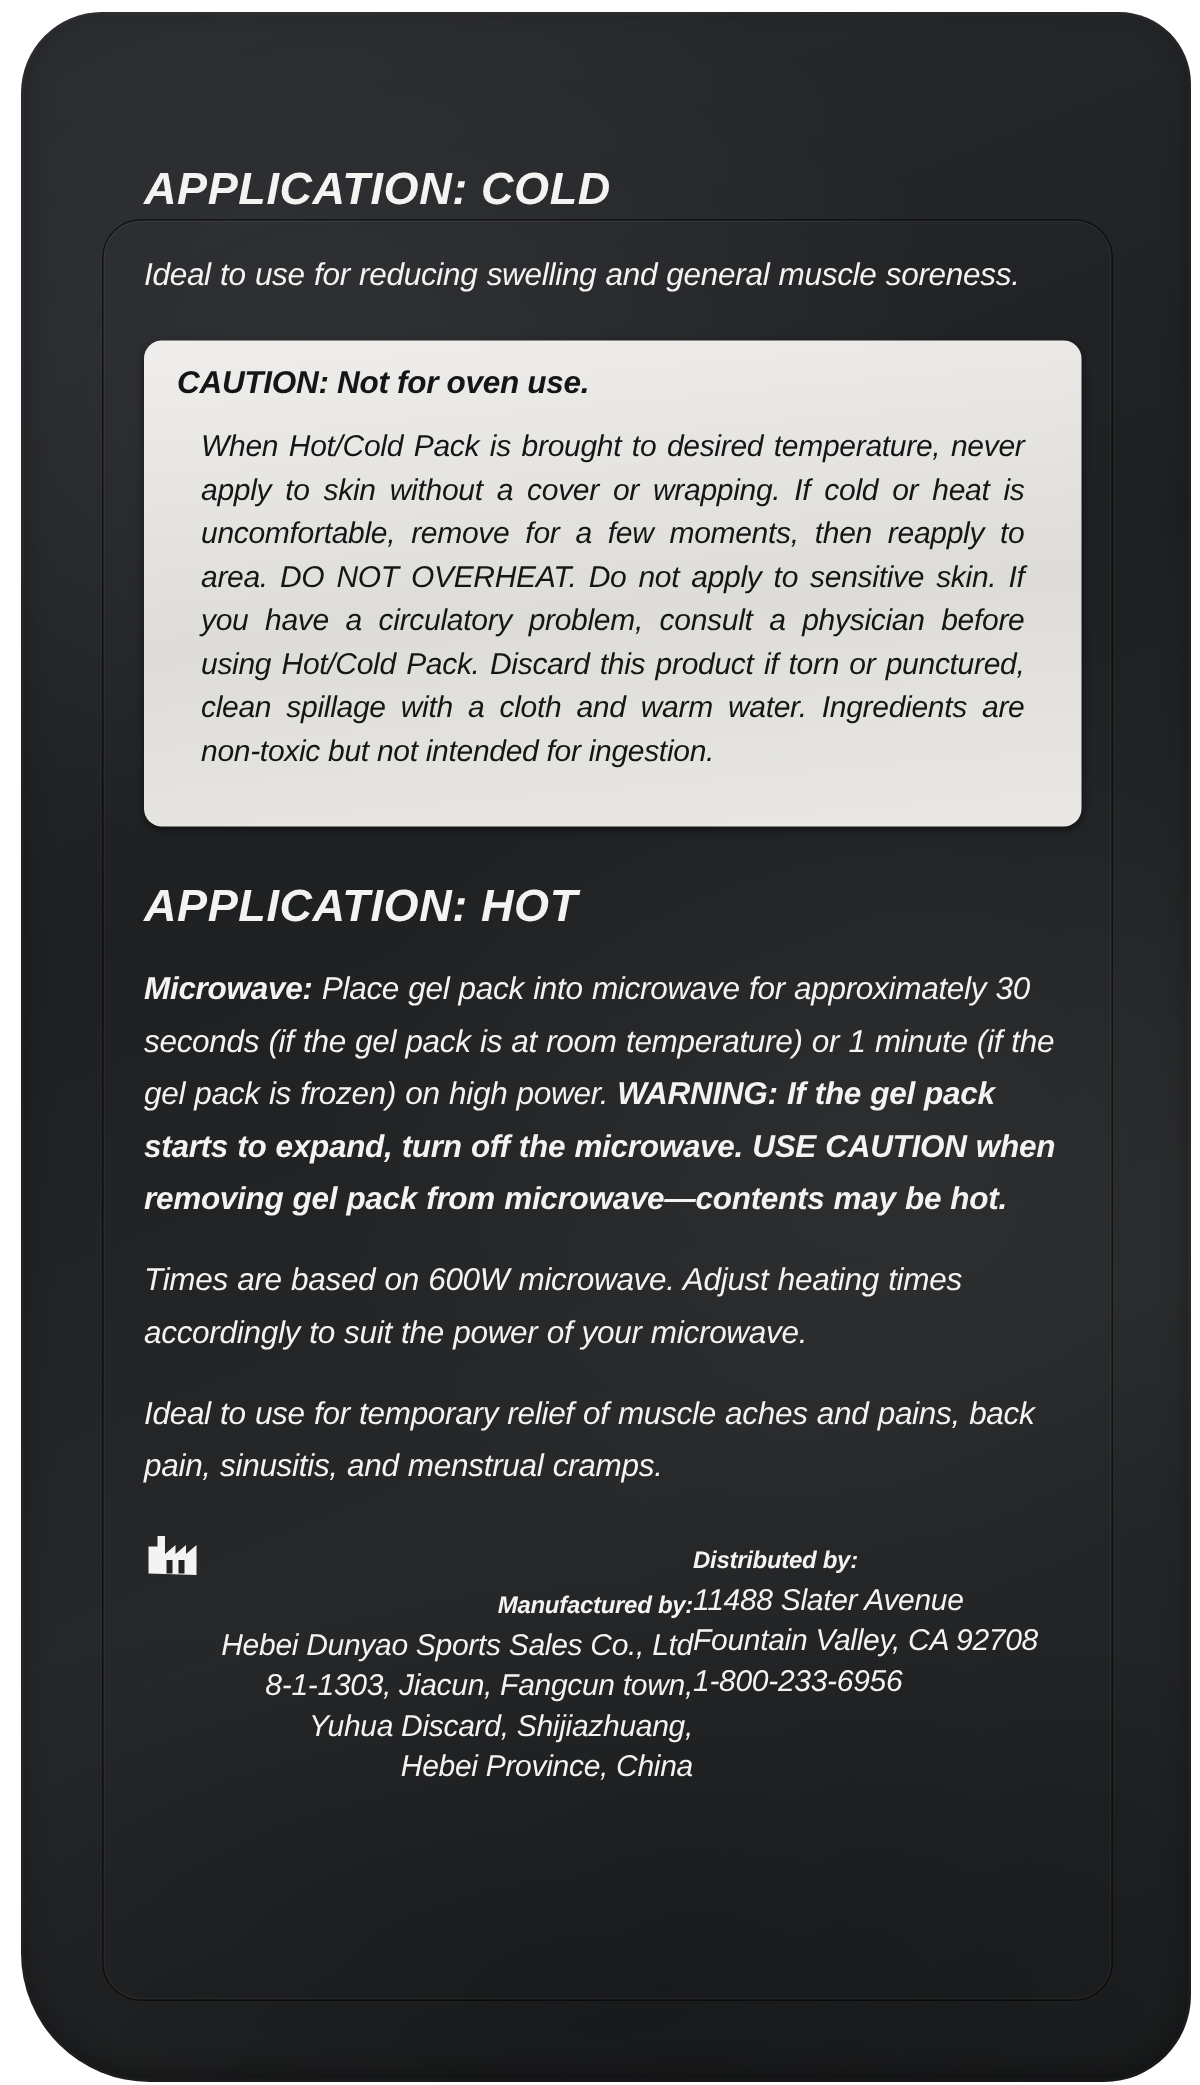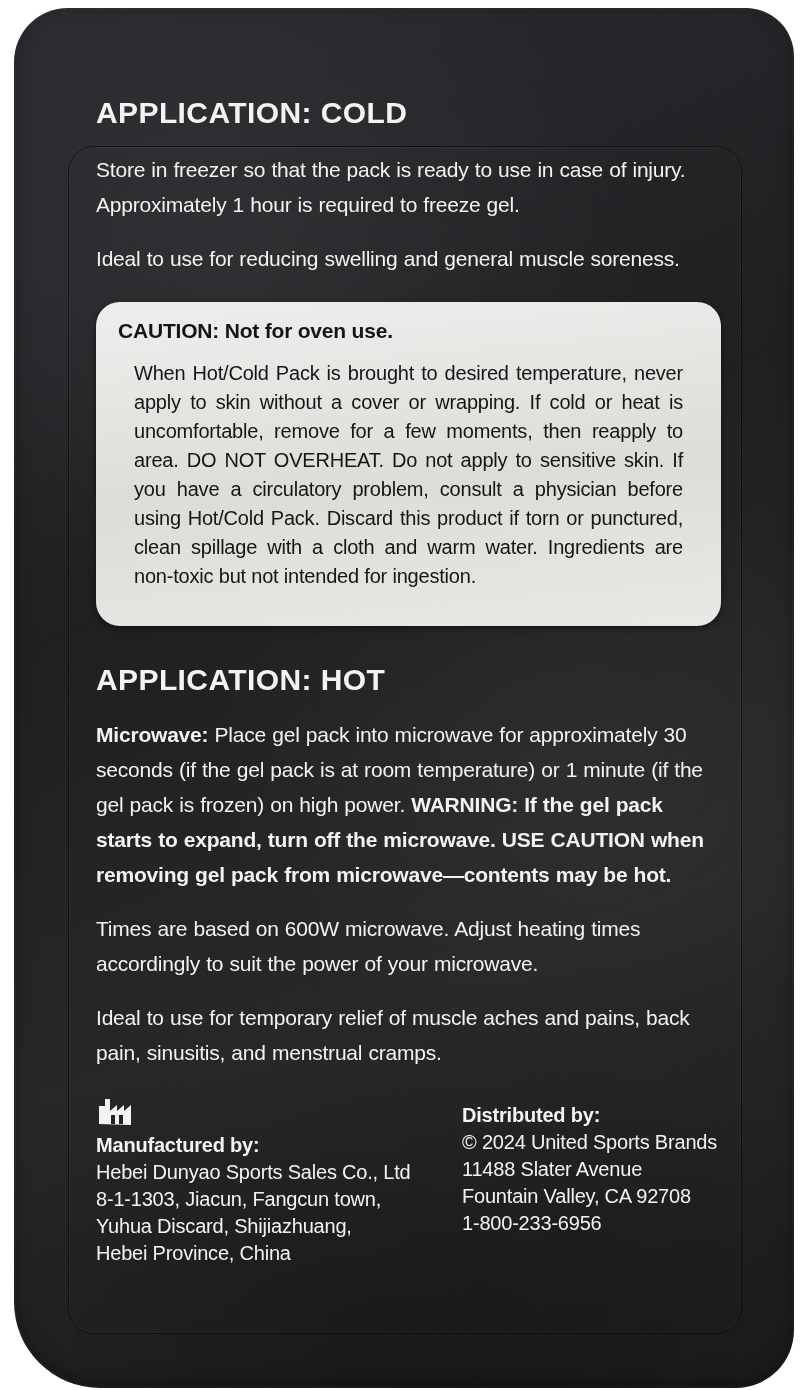--- a/index.html
+++ b/index.html
@@ -19,66 +19,66 @@
     box-shadow: inset 0 0 0 2px rgba(255,255,255,0.025), inset 0 -6px 18px rgba(0,0,0,0.35);
   }
   .seam{
     position:absolute;left:54px;right:52px;top:138px;bottom:54px;
     border-radius:26px;
     border:1px solid rgba(0,0,0,0.55);
     box-shadow: inset 0 0 0 1px rgba(255,255,255,0.045), 0 0 12px rgba(255,255,255,0.02);
     pointer-events:none;
   }
   .content{
-    position:absolute;left:82px;right:73px;top:88px;
+    position:absolute;left:82px;right:73px;top:102px;
     color:#f4f3f1;
+    font-style:italic;
   }
   h1.app-heading{
     font-size:30px;font-weight:bold;letter-spacing:0.4px;
     margin:0 0 22px 0;
   }
   h1.hot-heading{margin:0 0 20px 0;}
   p.body{
     font-size:21px;line-height:35px;letter-spacing:-0.2px;word-spacing:0.5px;
     margin:0 0 19px 0;font-weight:500;
   }
   p.body .b{font-weight:bold;text-align:right;}
   .caution-box{
     background:linear-gradient(175deg,#efeeec 0%,#dddcd9 55%,#e9e8e5 100%);
-    color:#151515;border-radius:24px;
+    color:#151515;border-radius:12px;
     padding:17px 22px 19px 22px;
     margin:26px 0 37px 0;
     box-shadow:0 2px 6px rgba(0,0,0,0.5);
   }
   .caution-heading{
     font-size:21px;font-weight:bold;letter-spacing:-0.2px;
     margin:0 0 13px 0;
   }
   .caution-body{
     font-size:20px;line-height:29px;letter-spacing:-0.2px;
     text-align:justify;margin:16px;
   }
   .footer{display:flex;margin-top:27px;}
-  .f-col-left{width:366px;flex:0 0 366px;}
+  .f-col-left{width:366px;flex:0 0 366px;text-align:right;}
   .f-col-right{flex:1;padding-top:5px;}
   .factory{display:block;margin:0 0 7px 1px;}
-  .f-label{font-size:20px;font-weight:bold;line-height:27px;letter-spacing:-0.2px;}
+  .f-label{font-size:16px;font-weight:bold;line-height:27px;letter-spacing:-0.2px;}
   .f-line{font-size:20px;line-height:27px;letter-spacing:-0.2px;font-weight:500;}
 </style>
 </head>
 <body>
 
 <div class="pack">
   <div class="seam"></div>
 
   <div class="content">
 
     <h1 class="app-heading">APPLICATION: COLD</h1>
 
-    <p class="body">Store in freezer so that the pack is ready to use in case of injury. Approximately 1 hour is required to freeze gel.</p>
 
     <p class="body">Ideal to use for reducing swelling and general muscle soreness.</p>
 
     <div class="caution-box">
       <div class="caution-heading">CAUTION: Not for oven use.</div>
       <p class="caution-body">When Hot/Cold Pack is brought to desired temperature, never apply to skin without a cover or wrapping. If cold or heat is uncomfortable, remove for a few moments, then reapply to area. DO NOT OVERHEAT. Do not apply to sensitive skin. If you have a circulatory problem, consult a physician before using Hot/Cold Pack. Discard this product if torn or punctured, clean spillage with a cloth and warm water. Ingredients are non-toxic but not intended for ingestion.</p>
     </div>
 
     <h1 class="app-heading hot-heading">APPLICATION: HOT</h1>
 
@@ -99,21 +99,20 @@
         </svg>
         <div class="f-label">Manufactured by:</div>
         <div class="f-line">Hebei Dunyao Sports Sales Co., Ltd</div>
         <div class="f-line">8-1-1303, Jiacun, Fangcun town,</div>
         <div class="f-line">Yuhua Discard, Shijiazhuang,</div>
         <div class="f-line">Hebei Province, China</div>
       </div>
 
       <div class="f-col-right">
         <div class="f-label">Distributed by:</div>
-        <div class="f-line">© 2024 United Sports Brands</div>
         <div class="f-line">11488 Slater Avenue</div>
         <div class="f-line">Fountain Valley, CA 92708</div>
         <div class="f-line">1-800-233-6956</div>
       </div>
 
     </div>
 
   </div>
 </div>
 

